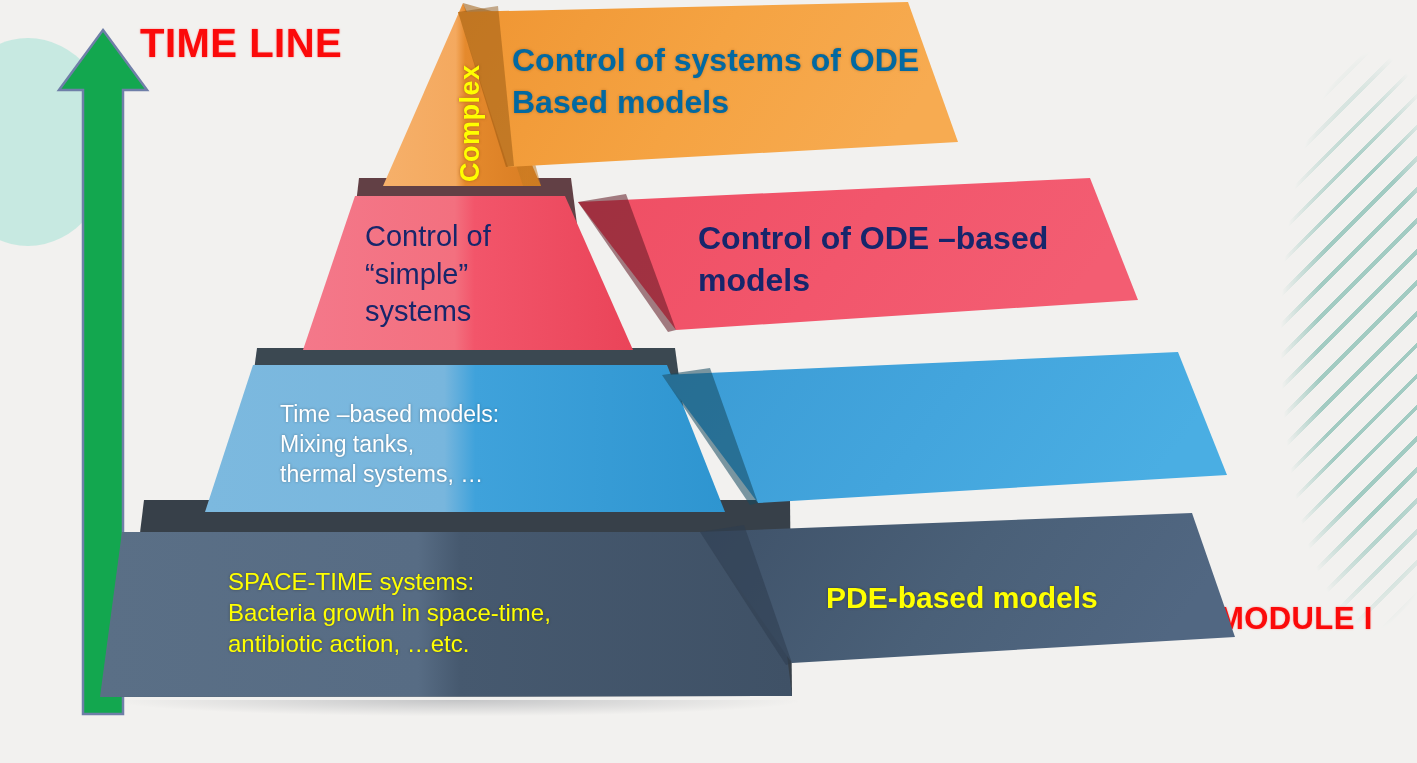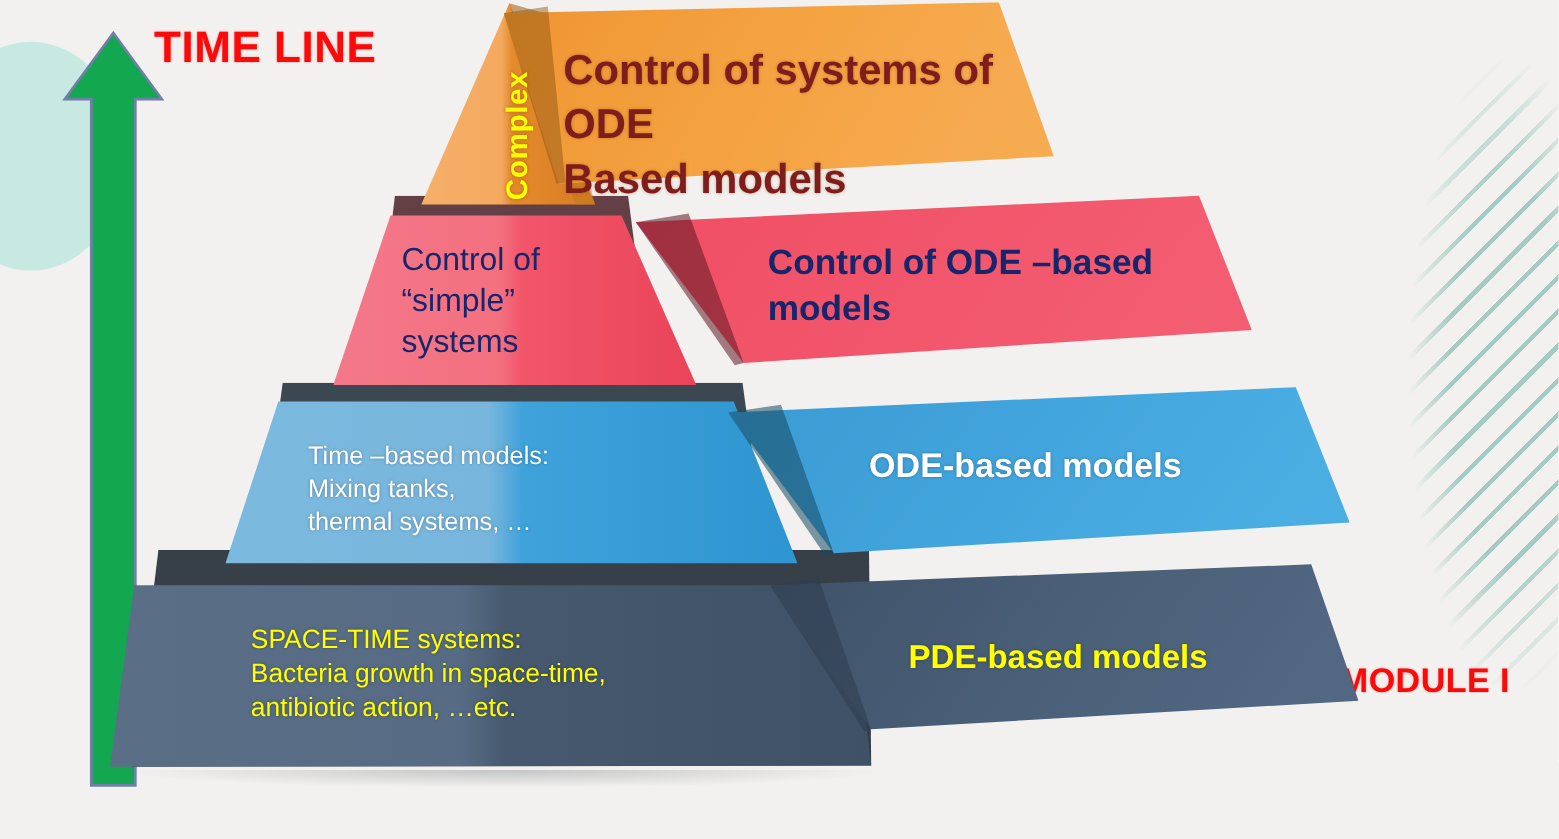--- a/index.html
+++ b/index.html
@@ -211,22 +211,20 @@
       <defs>
         <linearGradient id="s2" x1="0" y1="0" x2="1" y2="0.2">
           <stop offset="0%" stop-color="#3b9bd4"></stop>
           <stop offset="55%" stop-color="#43a5dd"></stop>
           <stop offset="100%" stop-color="#4aaee3"></stop>
         </linearGradient>
       </defs>
       <polygon points="0,30 516,7 565,130 96,158" fill="url(#s2)"></polygon>
       <polygon points="0,30 48,23 96,158 88,160" fill="#15485f" opacity=".55"></polygon>
     </svg>
-    <div class="slab-text" style="left:790px; top:404px; width:430px; color:#ffffff; font-size:31px;
-                text-shadow:0 0 3px rgba(0,0,0,.30);">ODE-based models</div>
 
     <svg class="tier" style="left:303px; top:178px; width:330px; height:190px; z-index:4;" viewBox="0 0 330 190">
       <defs>
         <linearGradient id="g3" x1="0" y1="0" x2="1" y2="0">
           <stop offset="0%" stop-color="#f4788a"></stop>
           <stop offset="46%" stop-color="#f3707f"></stop>
           <stop offset="52%" stop-color="#f2556a"></stop>
           <stop offset="100%" stop-color="#ea4459"></stop>
         </linearGradient>
       </defs>
@@ -273,20 +271,20 @@
       <defs>
         <linearGradient id="s4" x1="0" y1="0" x2="1" y2="0.2">
           <stop offset="0%" stop-color="#ef9532"></stop>
           <stop offset="55%" stop-color="#f5a342"></stop>
           <stop offset="100%" stop-color="#f7ab51"></stop>
         </linearGradient>
       </defs>
       <polygon points="0,10 450,0 500,140 50,165" fill="url(#s4)"></polygon>
       <polygon points="0,10 40,4 56,164 48,165" fill="#8a4f0d" opacity=".45"></polygon>
     </svg>
-    <div class="slab-text" style="left:512px; top:40px; width:440px; color:#7f1d1d; font-size:38px;
+    <div class="slab-text" style="left:512px; top:40px; width:440px; color:#0369a1; font-size:32px;
                 text-shadow:0 0 3px rgba(140,70,0,.45);">Control of systems of ODE
 Based  models</div>
 
   </div>
 
 
 </div>
 
 </body></html>

